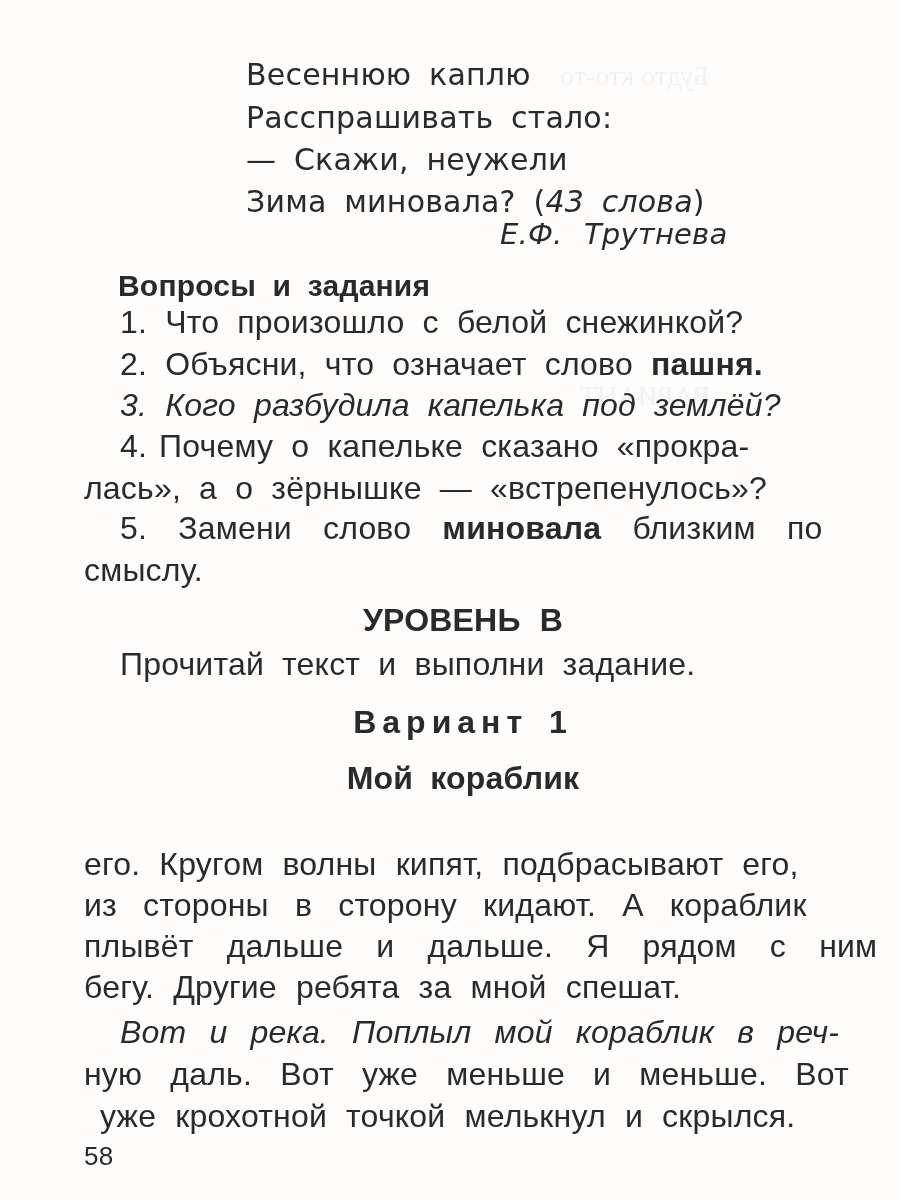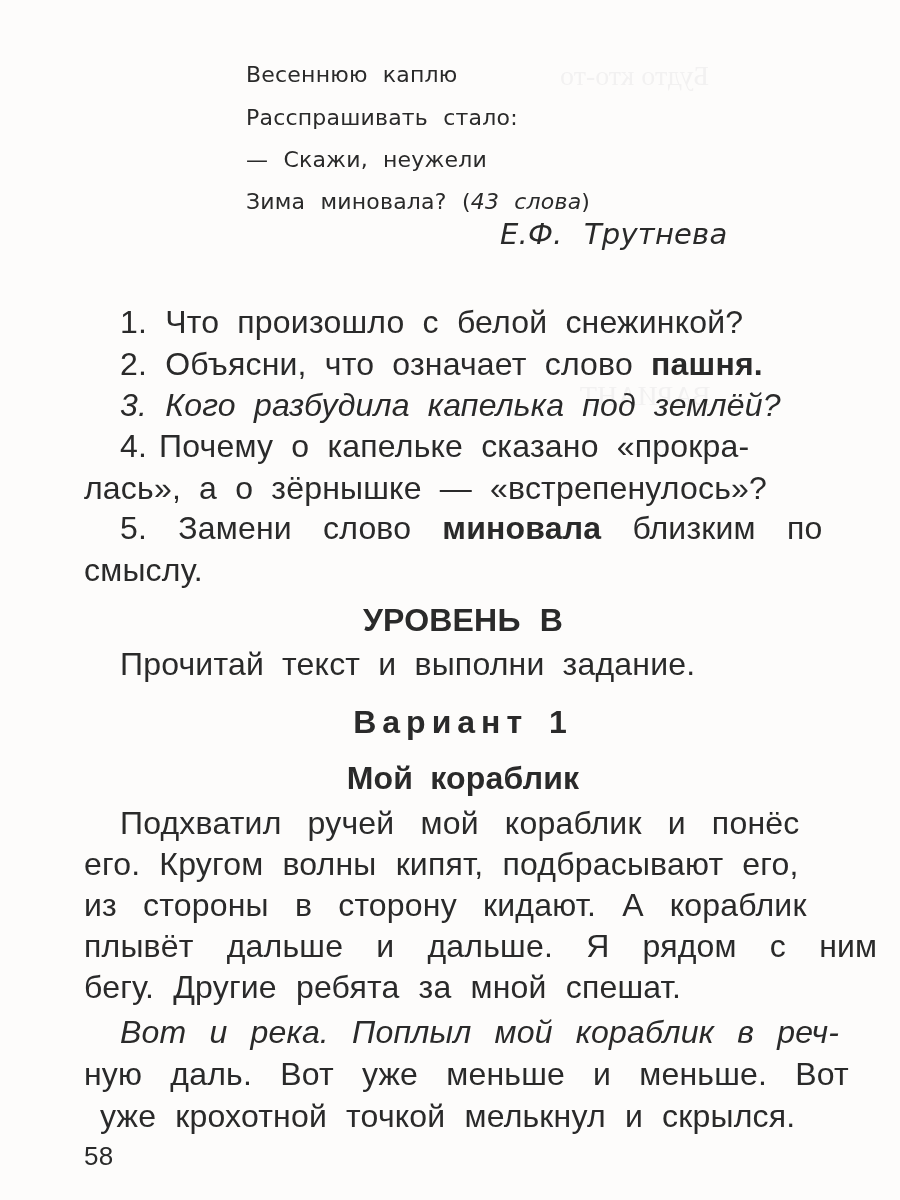--- a/index.html
+++ b/index.html
@@ -22,21 +22,21 @@
     .line {
       position: absolute;
       white-space: pre;
       font-size: 30px;
       line-height: 40px;
       letter-spacing: 0.2px;
       word-spacing: 6px;
     }
     .poem {
       left: 246px;
-      font-size: 22px;
+      font-size: 30px;
       word-spacing: 8px;
     }
     .italic {
       font-style: italic;
     }
     .author {
       left: 500px;
       font-style: italic;
       font-size: 29px;
       word-spacing: 12px;
@@ -110,20 +110,21 @@
 
   <div class="ghost" style="left:560px; top:60px;">Будто кто-то</div>
   <div class="ghost" style="left:580px; top:380px;">ВАРИАНТ</div>
 
   <div class="line poem" style="top:55px;">Весеннюю каплю</div>
   <div class="line poem" style="top:98px;">Расспрашивать стало:</div>
   <div class="line poem" style="top:140px;">— Скажи, неужели</div>
   <div class="line poem" style="top:182px;"><span>Зима миновала?</span> <span>(</span><span class="italic">43 слова</span><span>)</span></div>
   <div class="line author" style="top:214px;">Е.Ф. Трутнева</div>
 
+  <div class="line heading-bold" style="left:118px; top:266px;">Вопросы и задания</div>
 
   <div class="line q" style="left:120px; top:302px;"><span>1.</span> <span>Что произошло с белой снежинкой?</span></div>
 
   <div class="line q" style="left:120px; top:344px;"><span>2.</span> <span>Объясни, что означает слово</span> <span class="b">пашня.</span></div>
 
   <div class="line q" style="left:120px; top:385px;font-style:italic;"><span>3.</span> <span>Кого разбудила капелька под землёй?</span></div>
 
   <div class="line q justify" style="left:120px; width:722px; top:426px;">
     <span>4.</span>
     <span style="flex:1; display:flex; justify-content:space-between; margin-left:12px; white-space:pre;text-align:right;">Почему о капельке сказано «прокра-</span>
@@ -133,21 +134,20 @@
   <div class="line q" style="left:120px; top:508px; word-spacing:22px;"><span>5.</span> <span>Замени слово</span> <span class="b">миновала</span> <span>близким по</span></div>
   <div class="line q" style="left:84px; top:550px;">смыслу.</div>
 
   <div class="line level-title" style="top:600px;">УРОВЕНЬ В</div>
   <div class="line q" style="left:120px; top:644px;">Прочитай текст и выполни задание.</div>
 
   <div class="line variant-title" style="top:702px;">Вариант 1</div>
 
   <div class="line story-title" style="top:758px;">Мой кораблик</div>
 
-  <div class="line story" style="left:120px; top:803px; word-spacing:17px;">Подхватил ручей мой кораблик и понёс</div>
   <div class="line story" style="left:84px; top:844px; word-spacing:10px;text-align:center;">его. Кругом волны кипят, подбрасывают его,</div>
   <div class="line story" style="left:84px; top:885px; word-spacing:17px;">из стороны в сторону кидают. А кораблик</div>
   <div class="line story" style="left:84px; top:926px; word-spacing:24px;">плывёт дальше и дальше. Я рядом с ним</div>
   <div class="line story" style="left:84px; top:967px; word-spacing:10px;">бегу. Другие ребята за мной спешат.</div>
 
   <div class="line story" style="left:120px; top:1012px; word-spacing:14px;font-style:italic;">Вот и река. Поплыл мой кораблик в реч-</div>
   <div class="line story" style="left:84px; top:1054px; word-spacing:19px;">ную даль. Вот уже меньше и меньше. Вот</div>
   <div class="line story" style="left:100px; top:1096px; word-spacing:10px;">уже крохотной точкой мелькнул и скрылся.</div>
 
   <div class="line page-number">58</div>

